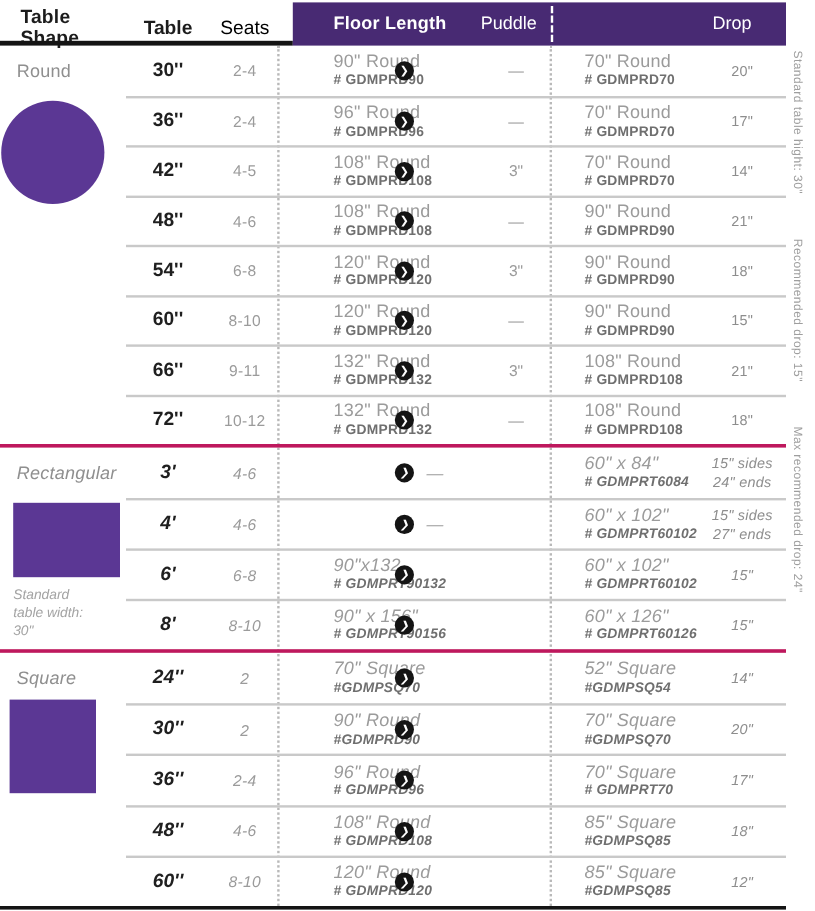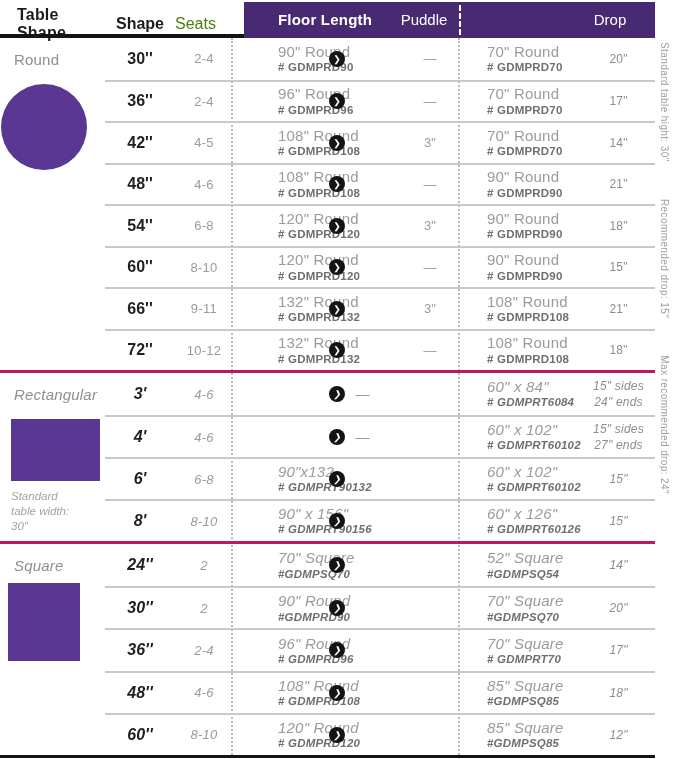--- a/index.html
+++ b/index.html
@@ -8,21 +8,21 @@
     font-family:"Liberation Sans",sans-serif;
     -webkit-font-smoothing:antialiased;
   }
   .sheet{position:absolute;left:0;top:0;width:655px;}
 
   
   .hdr{position:relative;height:38px;}
   .hdr-left{position:absolute;left:0;top:12px;height:24px;display:flex;align-items:center;}
   .h-shape{width:105px;padding-left:17px;box-sizing:border-box;font-size:16px;font-weight:bold;color:#1c1c1c;letter-spacing:.2px;}
   .h-size{width:70px;text-align:center;font-size:16px;font-weight:bold;color:#1c1c1c;}
-  .h-seats{width:58px;text-align:left;font-size:16px;color:#4d7c0f;}
+  .h-seats{width:58px;text-align:center;font-size:16px;color:#000000;}
   .hdr-underline{position:absolute;left:0;top:34px;width:244px;height:4px;background:#141414;}
   .hdr-purple{position:absolute;left:244px;top:2px;width:411px;height:36px;background:#482a73;}
   .hp-floor{position:absolute;left:34px;top:0;height:36px;line-height:36px;color:#fff;font-weight:bold;font-size:15px;letter-spacing:.2px;}
   .hp-puddle{position:absolute;left:150px;top:0;width:60px;height:36px;line-height:36px;text-align:center;color:#fff;font-size:15px;}
   .hp-divider{position:absolute;left:215px;top:3px;bottom:3px;border-left:2px dashed #fff;}
   .hp-mid{position:absolute;left:243px;top:0;height:36px;line-height:36px;color:#fff;font-weight:bold;font-size:15px;letter-spacing:.2px;}
   .hp-drop{position:absolute;left:336px;top:0;width:60px;height:36px;line-height:36px;text-align:center;color:#fff;font-size:15px;}
 
   
   .tbody{position:relative;border-bottom:3px solid #141414;}
@@ -73,21 +73,21 @@
   .side-notes span{display:inline;}
   .side-notes span:not(:last-child){margin-bottom:34px;}
 </style>
 </head>
 <body>
 
 <div class="sheet">
   <div class="hdr">
     <div class="hdr-left">
       <div class="h-shape">Table Shape</div>
-      <div class="h-size">Shape</div>
+      <div class="h-size">Table</div>
       <div class="h-seats">Seats</div>
     </div>
     <div class="hdr-underline"></div>
     <div class="hdr-purple">
       <div class="hp-floor">Floor Length</div>
       <div class="hp-puddle">Puddle</div>
       <div class="hp-divider"></div>
       <div class="hp-drop">Drop</div>
     </div>
   </div>

